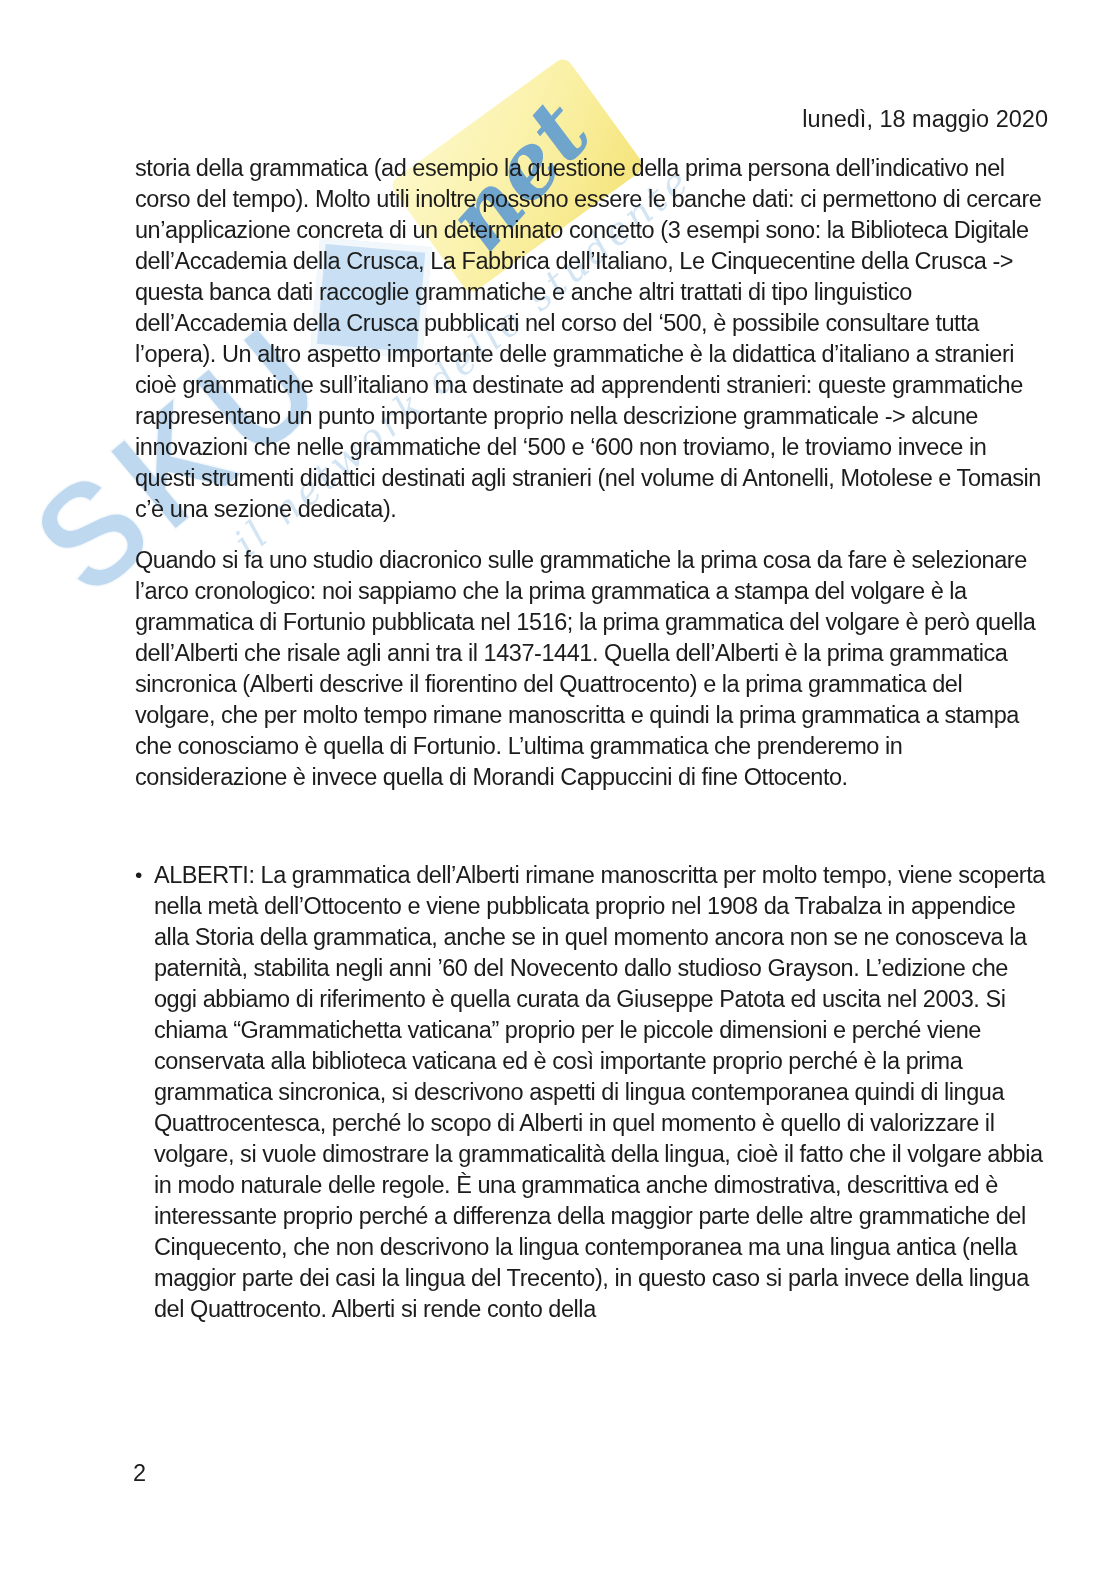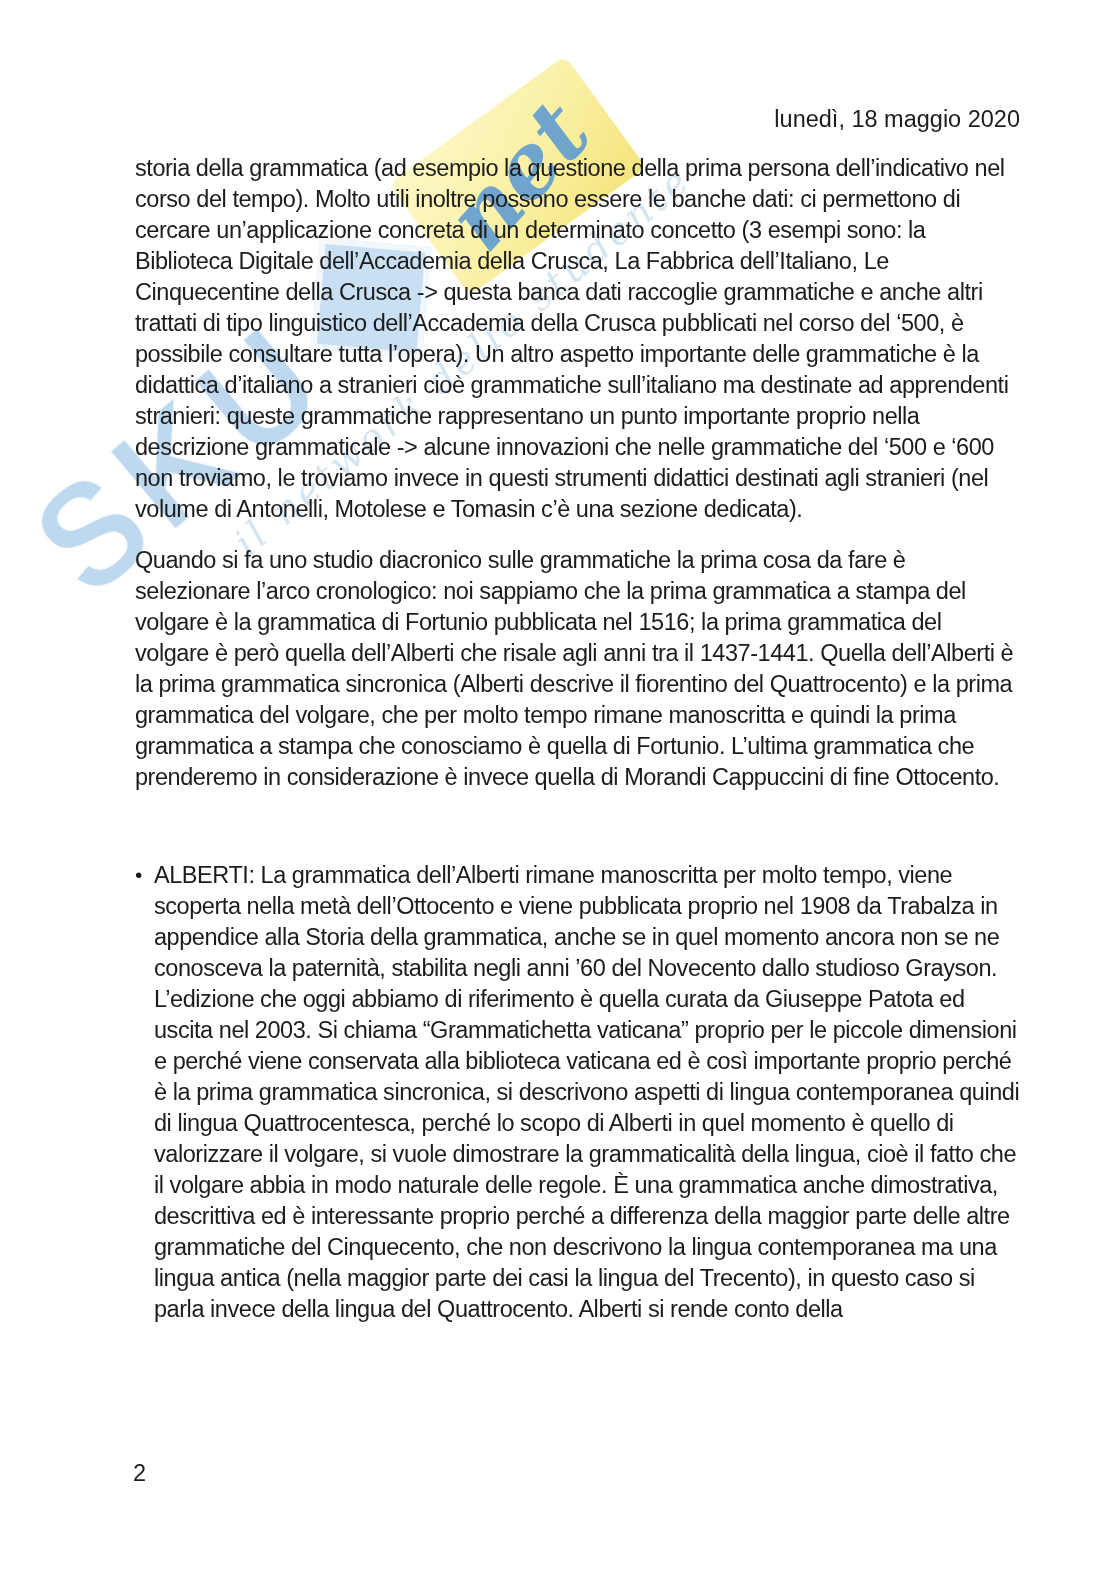--- a/index.html
+++ b/index.html
@@ -64,21 +64,21 @@
     font-family:"DejaVu Serif", serif;
     font-style:italic;
     font-size:38px;
     letter-spacing:4px;
     color:rgba(125, 175, 220, 0.34);
   }
 
   
   .content {
     position:relative; z-index:1;
-    padding:0 96px 0 135px;
+    padding:0 68px 0 135px;
   }
   .date-line {
     margin-top:106px;
     text-align:right;
     font-size:23.5px;
     line-height:27px;
   }
   .para {
     margin-top:20px;
     font-size:23.5px;

